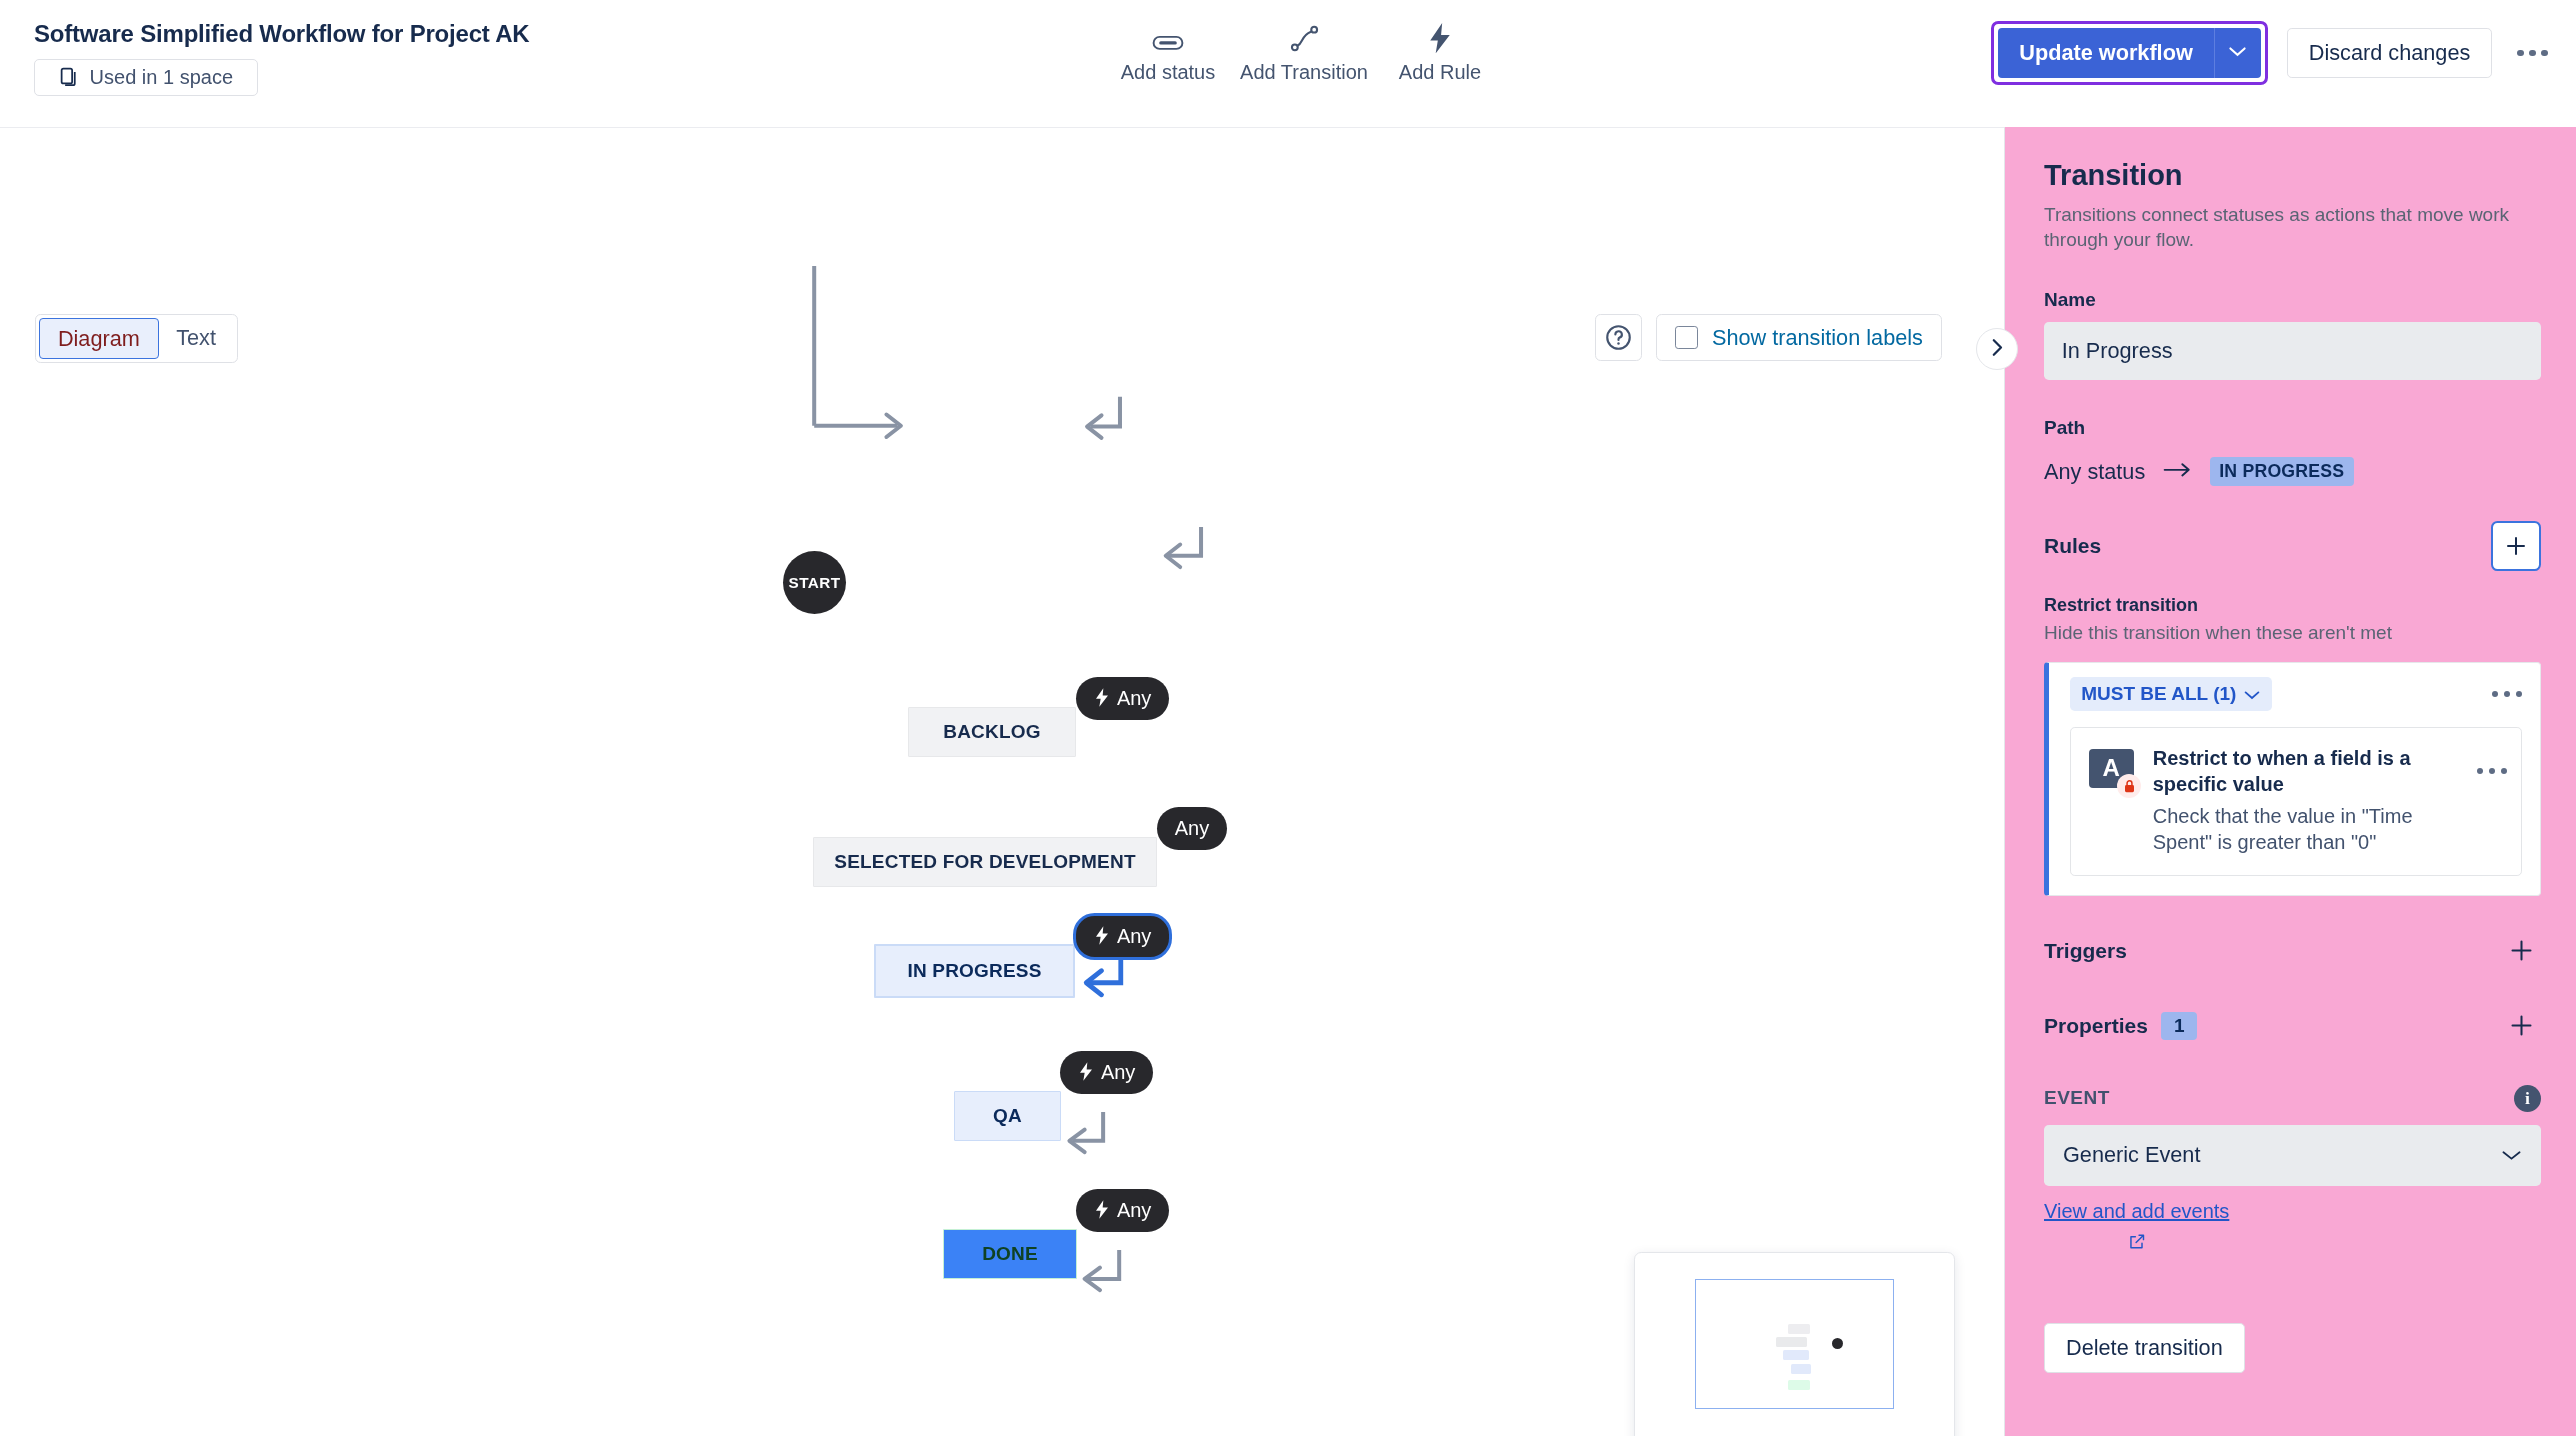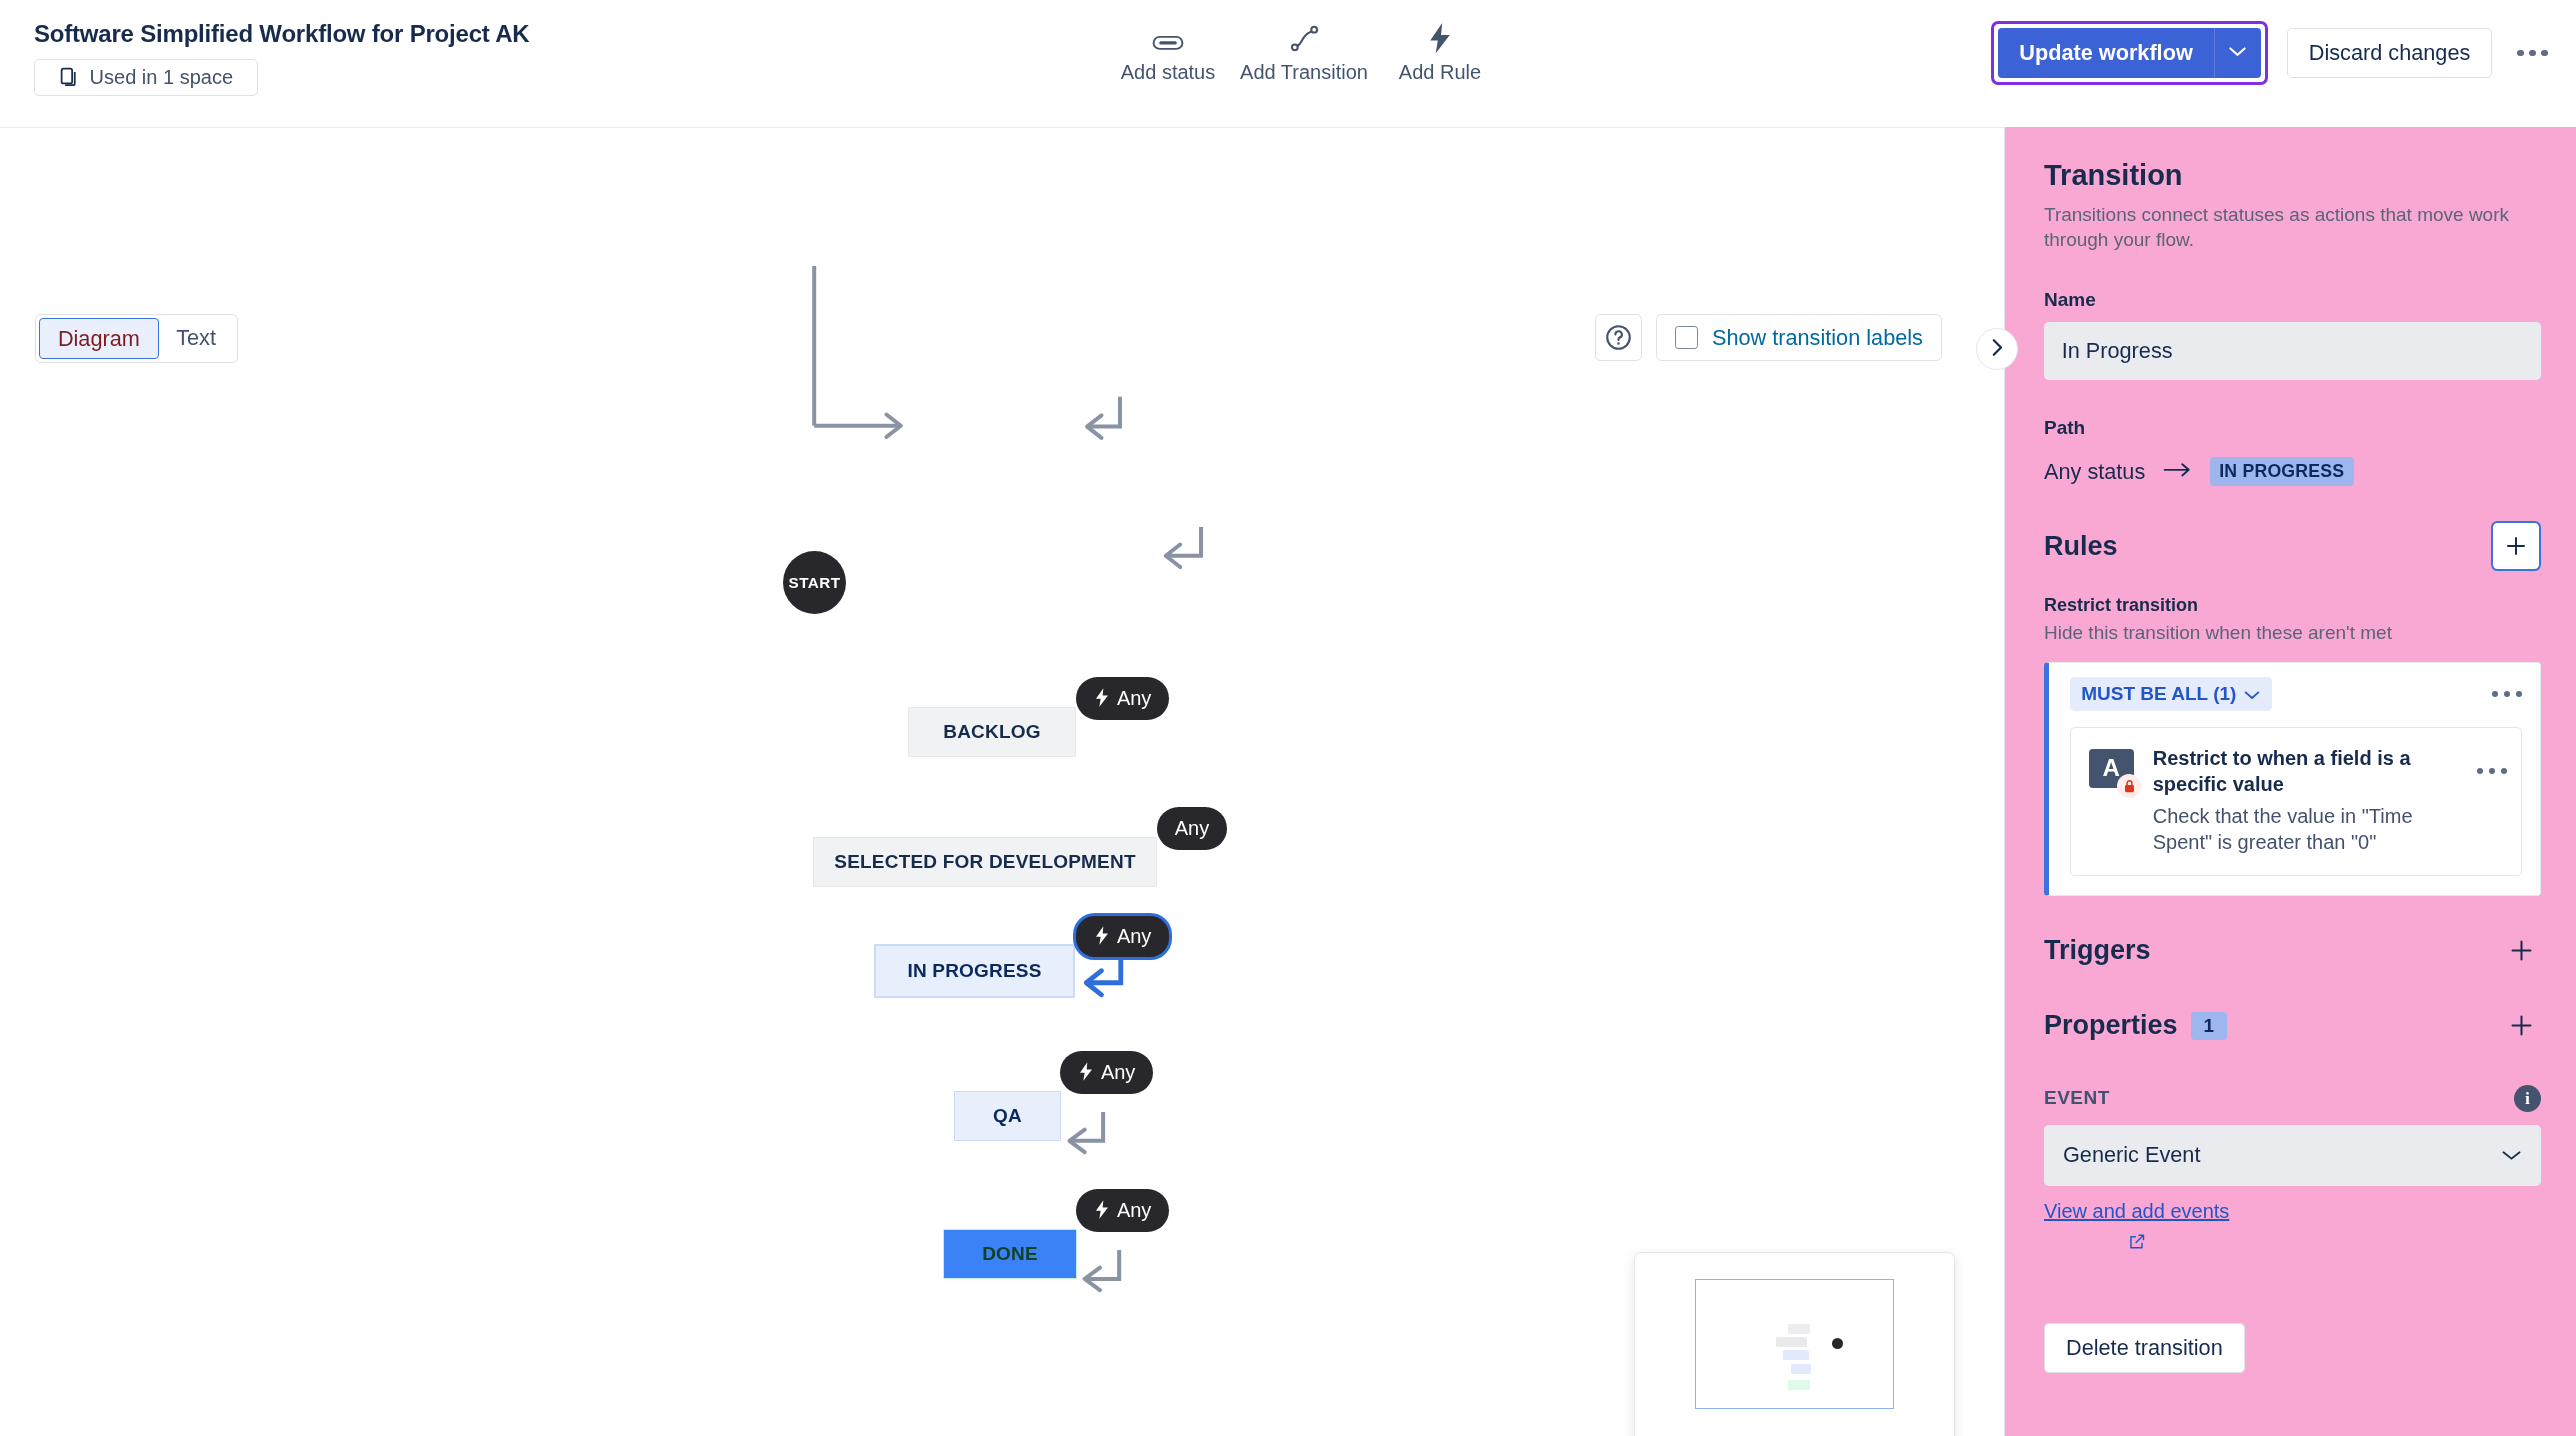--- a/index.html
+++ b/index.html
@@ -137,21 +137,21 @@
     cursor:text;
   }
   .p-path { margin-top:17.7px; display:flex; align-items:center; gap:17.7px; }
   .p-path .from { font-size:21.7px; color:#172b4d; }
   .p-path .badge {
     background:#9db6ee; color:#0b2a5b; font-size:17.7px; font-weight:700;
     border-radius:4px; padding:4px 9.6px; letter-spacing:0.2px;
   }
 
   .row-head { margin-top:35px; display:flex; align-items:center; justify-content:space-between; }
-  .row-head .ttl { font-size:27px; font-weight:700; color:#172b4d; }
+  .row-head .ttl { font-size:21px; font-weight:700; color:#172b4d; }
   .plus-focus {
     width:50px; height:50px; border:2.4px solid #3b73de; border-radius:6.4px; background:#fff;
     display:flex; align-items:center; justify-content:center; cursor:pointer;
   }
   .plus-plain { width:40px; height:40px; display:flex; align-items:center; justify-content:center; cursor:pointer; }
 
   .sect-ttl { margin-top:24px; font-size:18px; font-weight:700; color:#172b4d; }
   .sect-sub { margin-top:6.4px; font-size:19px; color:#5a6474; }
 
   .rule-card {

